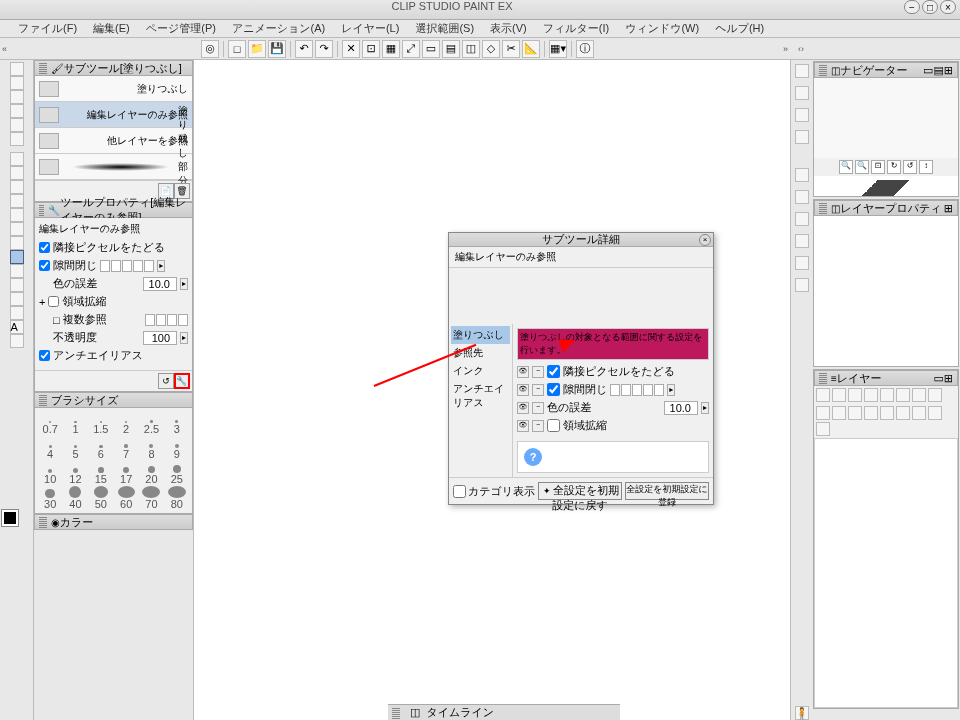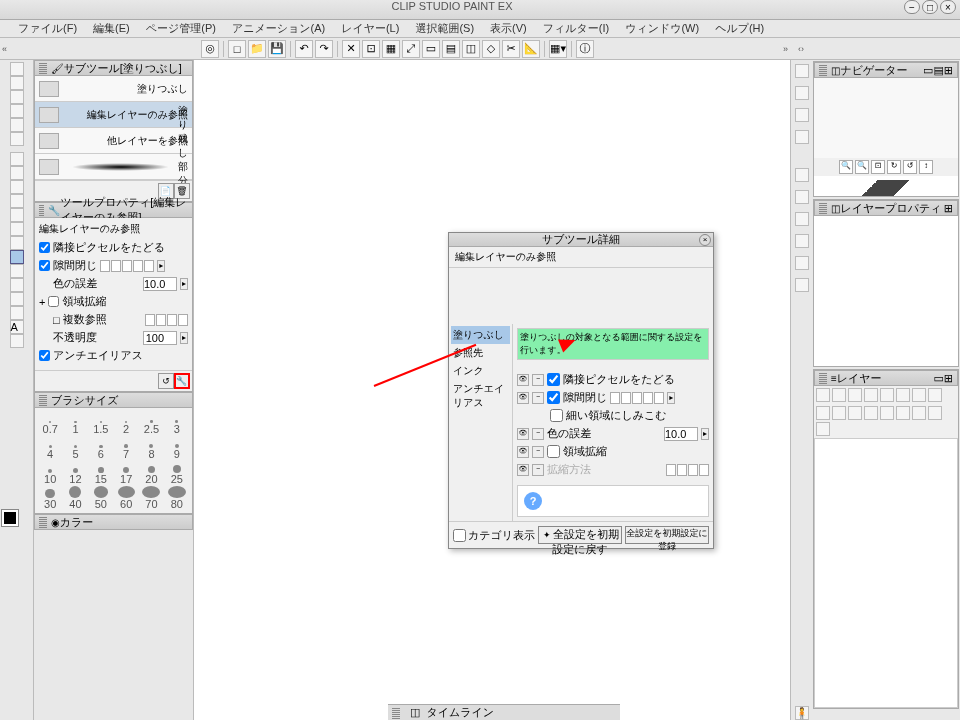--- a/index.html
+++ b/index.html
@@ -24,21 +24,21 @@
 .phandle{width:8px;height:12px;background:repeating-linear-gradient(0deg,#888 0,#888 1px,transparent 1px,transparent 2px);margin-right:4px}
 .panelbody{background:#f0f0f0;border:1px solid #aaa;border-top:none}
 .subtool-item{height:26px;display:flex;align-items:center;border-bottom:1px solid #ccc;padding:0 4px;background:#f8f8f8}
 .subtool-item.sel{background:#c8d8e8}
 .sticon{width:20px;height:16px;background:#ddd;border:1px solid #aaa;margin-right:4px}
 .stlabel{flex:1;text-align:right;font-size:10px}
 .brushstroke{flex:1;height:14px;background:radial-gradient(ellipse 60% 40% at 50% 50%,#000,transparent 70%);border-radius:50%}
 .tp-body{padding:4px;font-size:10px}
 .tp-row{display:flex;align-items:center;margin:3px 0;gap:3px}
 .tp-row input[type=checkbox]{width:11px;height:11px}
-.numinp{width:34px;height:14px;border:1px solid #aaa;background:#fff;text-align:right;padding-right:12px}
+.numinp{width:34px;height:14px;border:1px solid #aaa;background:#fff;text-align:right;padding-right:6px}
 .squares{display:flex;gap:1px}
 .sq{width:10px;height:12px;border:1px solid #aaa;background:#fff}
 .tick{width:8px;height:12px;border:1px solid #aaa;background:#eee;font-size:8px;text-align:center}
 .propfooter{display:flex;justify-content:flex-end;padding:2px;border-top:1px solid #ccc}
 .sbtn{width:16px;height:16px;border:1px solid #999;background:#eee;display:flex;align-items:center;justify-content:center;font-size:9px}
 .bs-grid{display:grid;grid-template-columns:repeat(6,1fr);gap:1px;padding:3px}
 .bs-cell{height:24px;display:flex;flex-direction:column;align-items:center;justify-content:flex-end;font-size:8px;color:#555}
 .dot{background:#888;border-radius:50%}
 .colorpanel{height:130px;position:relative;background:#f0f0f0}
 .colorwheel{width:110px;height:110px;margin:6px auto;position:relative}
@@ -58,21 +58,21 @@
 .mountain{position:absolute;bottom:0;left:0;right:0;height:16px;background:linear-gradient(135deg,transparent 40%,#444 40%,#444 60%,transparent 60%)}
 .dialog{position:absolute;left:254px;top:172px;width:266px;background:#f0f0f0;border:1px solid #888;box-shadow:2px 2px 6px rgba(0,0,0,.3)}
 .dlgtitle{height:14px;background:linear-gradient(#ddd,#ccc);display:flex;align-items:center;justify-content:center;font-size:9px;border-bottom:1px solid #aaa;position:relative}
 .dlgclose{position:absolute;right:2px;width:12px;height:12px;border:1px solid #888;border-radius:6px;font-size:8px;text-align:center;background:#ddd}
 .dlgsub{padding:3px 6px;font-size:10px;border-bottom:1px solid #ccc}
 .dlgbody{display:flex}
 .dlgtabs{width:64px;border-right:1px solid #ccc;padding:2px}
 .dlgtab{padding:2px;font-size:10px}
 .dlgtab.sel{background:#a8c8e8}
 .dlgcontent{flex:1;padding:4px}
-.dlgdesc{font-size:9px;padding:2px;background:#86efac;border:1px solid #ccc;margin-bottom:12px}
+.dlgdesc{font-size:9px;padding:2px;background:#be185d;border:1px solid #ccc;margin-bottom:4px}
 .drow{display:flex;align-items:center;gap:3px;margin:3px 0;font-size:10px}
 .eye{width:12px;height:12px;border:1px solid #aaa;background:#eee;font-size:7px;text-align:center}
 .help{margin-top:8px;padding:6px;background:#fff;border:1px solid #ccc;font-size:9px;display:flex;gap:4px}
 .helpicon{width:18px;height:18px;border-radius:50%;background:#6af;color:#fff;text-align:center;line-height:18px;font-weight:bold;flex-shrink:0}
 .dlgfoot{display:flex;padding:4px;border-top:1px solid #ccc;gap:3px;align-items:center}
 .dlgfoot label{font-size:9px;display:flex;align-items:center;gap:2px}
 .dbtn{flex:1;height:18px;border:1px solid #888;background:#eee;font-size:9px}
 .spark{width:12px;height:12px;display:inline-block;font-size:9px}
 .arrow{position:absolute;left:180px;top:325px;pointer-events:none}
 .arrowline{width:110px;height:2px;background:red;transform:rotate(-22deg);transform-origin:left}
@@ -385,49 +385,32 @@
               <div class="squares">
                 <div class="sq"></div>
                 <div class="sq"></div>
                 <div class="sq"></div>
                 <div class="sq"></div>
                 <div class="sq"></div>
               </div>
               <div class="tick">▸</div>
             </div>
           <div class="drow">
-              <span style="width:30px"></span>
-              <input type="checkbox" style="">
-              <span>細い領域にしみこむ</span>
-            </div>
-          <div class="drow">
               <span class="eye">👁</span>
               <span class="eye">−</span>
               <span>色の誤差</span>
               <div style="flex:1"></div>
               <span class="numinp">10.0</span>
               <div class="tick">▸</div>
             </div>
           <div class="drow">
               <span class="eye">👁</span>
               <span class="eye">−</span>
               <input type="checkbox" style="">
               <span>領域拡縮</span>
-            </div>
-          <div class="drow">
-              <span class="eye">👁</span>
-              <span class="eye">−</span>
-              <span style="color:#aaa">拡縮方法</span>
-              <div style="flex:1"></div>
-              <div class="squares">
-                <div class="sq"></div>
-                <div class="sq"></div>
-                <div class="sq"></div>
-                <div class="sq"></div>
-              </div>
             </div>
           <div class="help">
               <div class="helpicon">?</div>
             </div>
         </div>
       </div>
       <div class="dlgfoot">
         <label>
             <input type="checkbox" style="">
             <span>カテゴリ表示</span>

